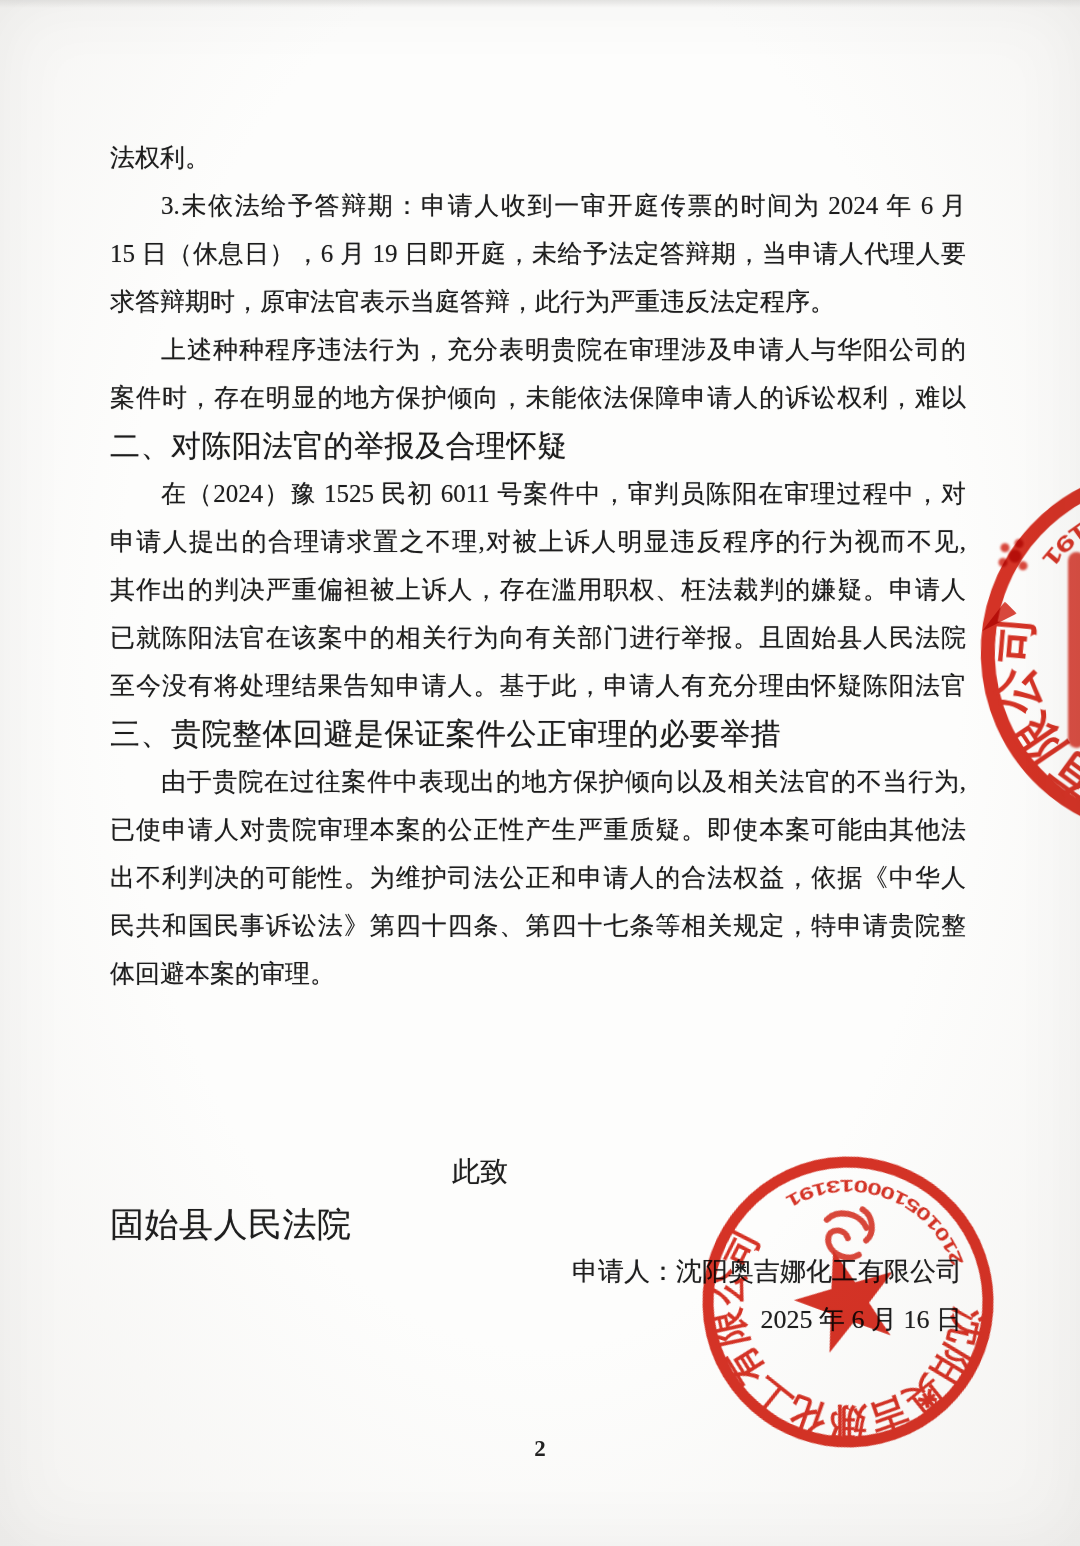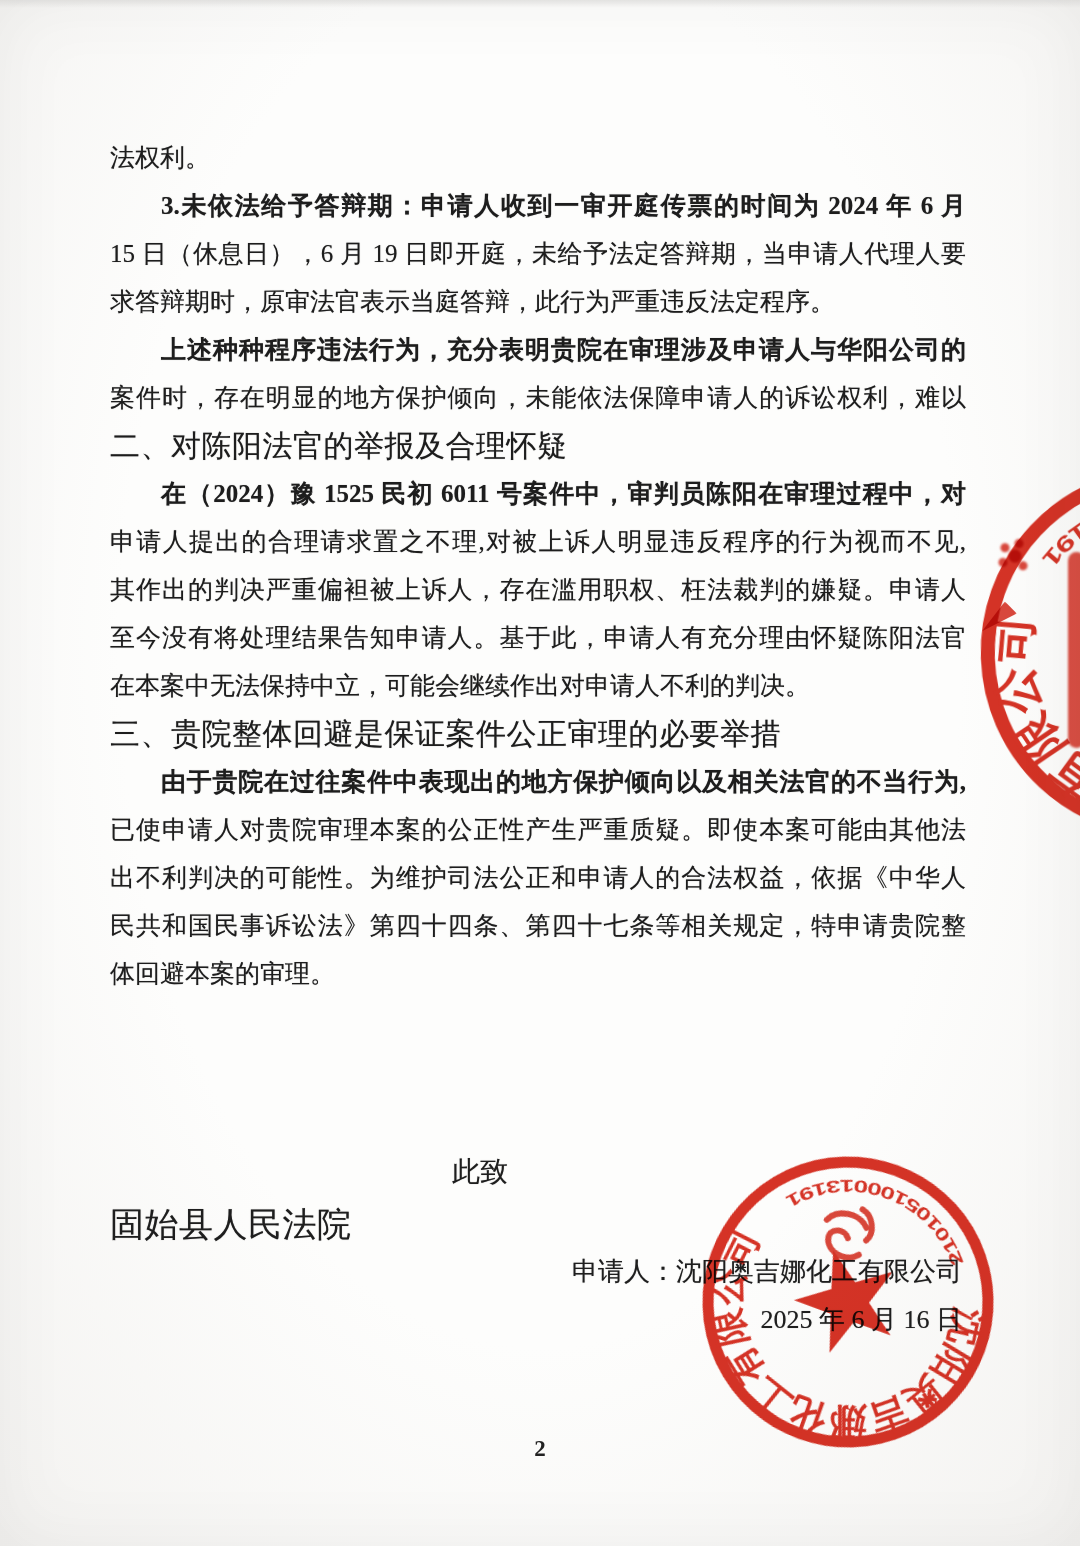--- a/index.html
+++ b/index.html
@@ -17,21 +17,21 @@
     content:"";position:absolute;inset:0;pointer-events:none;
     box-shadow:inset 0 0 70px rgba(90,85,80,.07);
   }
   .body-text{position:absolute;left:110px;width:856px;top:134px;}
   .ln{
     height:48px;line-height:48px;font-size:25px;letter-spacing:0;
     color:#1d1d1d;text-shadow:0 0 .8px rgba(45,45,45,.55);
     white-space:nowrap;
   }
   .ln.just{white-space:normal;text-align:justify;text-align-last:justify;}
-  .ln.indent{padding-left:51px;font-weight:bold;}
+  .ln.indent{padding-left:51px;}
   .ln.head{font-weight:400;font-size:30px;letter-spacing:.5px;white-space:nowrap;}
   .cizhi{position:absolute;left:452px;top:1156px;font-size:28px;line-height:32px;text-shadow:0 0 .8px rgba(45,45,45,.55);}
   .court{position:absolute;left:110px;top:1208px;font-size:34px;line-height:34px;letter-spacing:.5px;text-shadow:0 0 .8px rgba(45,45,45,.55);}
   .applicant{position:absolute;right:118px;top:1256px;font-size:26px;line-height:32px;text-shadow:0 0 .8px rgba(45,45,45,.55);}
   .sign-date{position:absolute;right:118px;top:1304px;font-size:26px;line-height:32px;text-shadow:0 0 .8px rgba(45,45,45,.55);}
   .pagenum{position:absolute;left:0;width:100%;top:1436px;text-align:center;font-size:23px;font-weight:700;color:#222;}
   
   .seal{position:absolute;mix-blend-mode:multiply;opacity:.95;filter:blur(.5px);}
   .seal-bottom{left:698px;top:1152px;width:300px;height:300px;transform:rotate(-160deg);}
   .seal-right{left:975px;top:461px;width:382px;height:382px;transform:rotate(178deg);}
@@ -64,22 +64,22 @@
       <div class="ln cont">法权利。</div>
       <div class="ln just indent">3.未依法给予答辩期：申请人收到一审开庭传票的时间为 2024 年 6 月</div>
       <div class="ln just">15 日（休息日），6 月 19 日即开庭，未给予法定答辩期，当申请人代理人要</div>
       <div class="ln cont">求答辩期时，原审法官表示当庭答辩，此行为严重违反法定程序。</div>
       <div class="ln just indent">上述种种程序违法行为，充分表明贵院在审理涉及申请人与华阳公司的</div>
       <div class="ln just">案件时，存在明显的地方保护倾向，未能依法保障申请人的诉讼权利，难以</div>
       <div class="ln head">二、对陈阳法官的举报及合理怀疑</div>
       <div class="ln just indent">在（2024）豫 1525 民初 6011 号案件中，审判员陈阳在审理过程中，对</div>
       <div class="ln just">申请人提出的合理请求置之不理,对被上诉人明显违反程序的行为视而不见,</div>
       <div class="ln just">其作出的判决严重偏袒被上诉人，存在滥用职权、枉法裁判的嫌疑。申请人</div>
+      <div class="ln just">已就陈阳法官在该案中的相关行为向有关部门进行举报。且固始县人民法院</div>
       <div class="ln just">至今没有将处理结果告知申请人。基于此，申请人有充分理由怀疑陈阳法官</div>
-      <div class="ln cont">在本案中无法保持中立，可能会继续作出对申请人不利的判决。</div>
       <div class="ln head">三、贵院整体回避是保证案件公正审理的必要举措</div>
       <div class="ln just indent">由于贵院在过往案件中表现出的地方保护倾向以及相关法官的不当行为,</div>
       <div class="ln just">已使申请人对贵院审理本案的公正性产生严重质疑。即使本案可能由其他法</div>
       <div class="ln just">出不利判决的可能性。为维护司法公正和申请人的合法权益，依据《中华人</div>
       <div class="ln just">民共和国民事诉讼法》第四十四条、第四十七条等相关规定，特申请贵院整</div>
       <div class="ln cont">体回避本案的审理。</div>
     </div>
 
   <div class="cizhi">此致</div>
   <div class="court">固始县人民法院</div>

